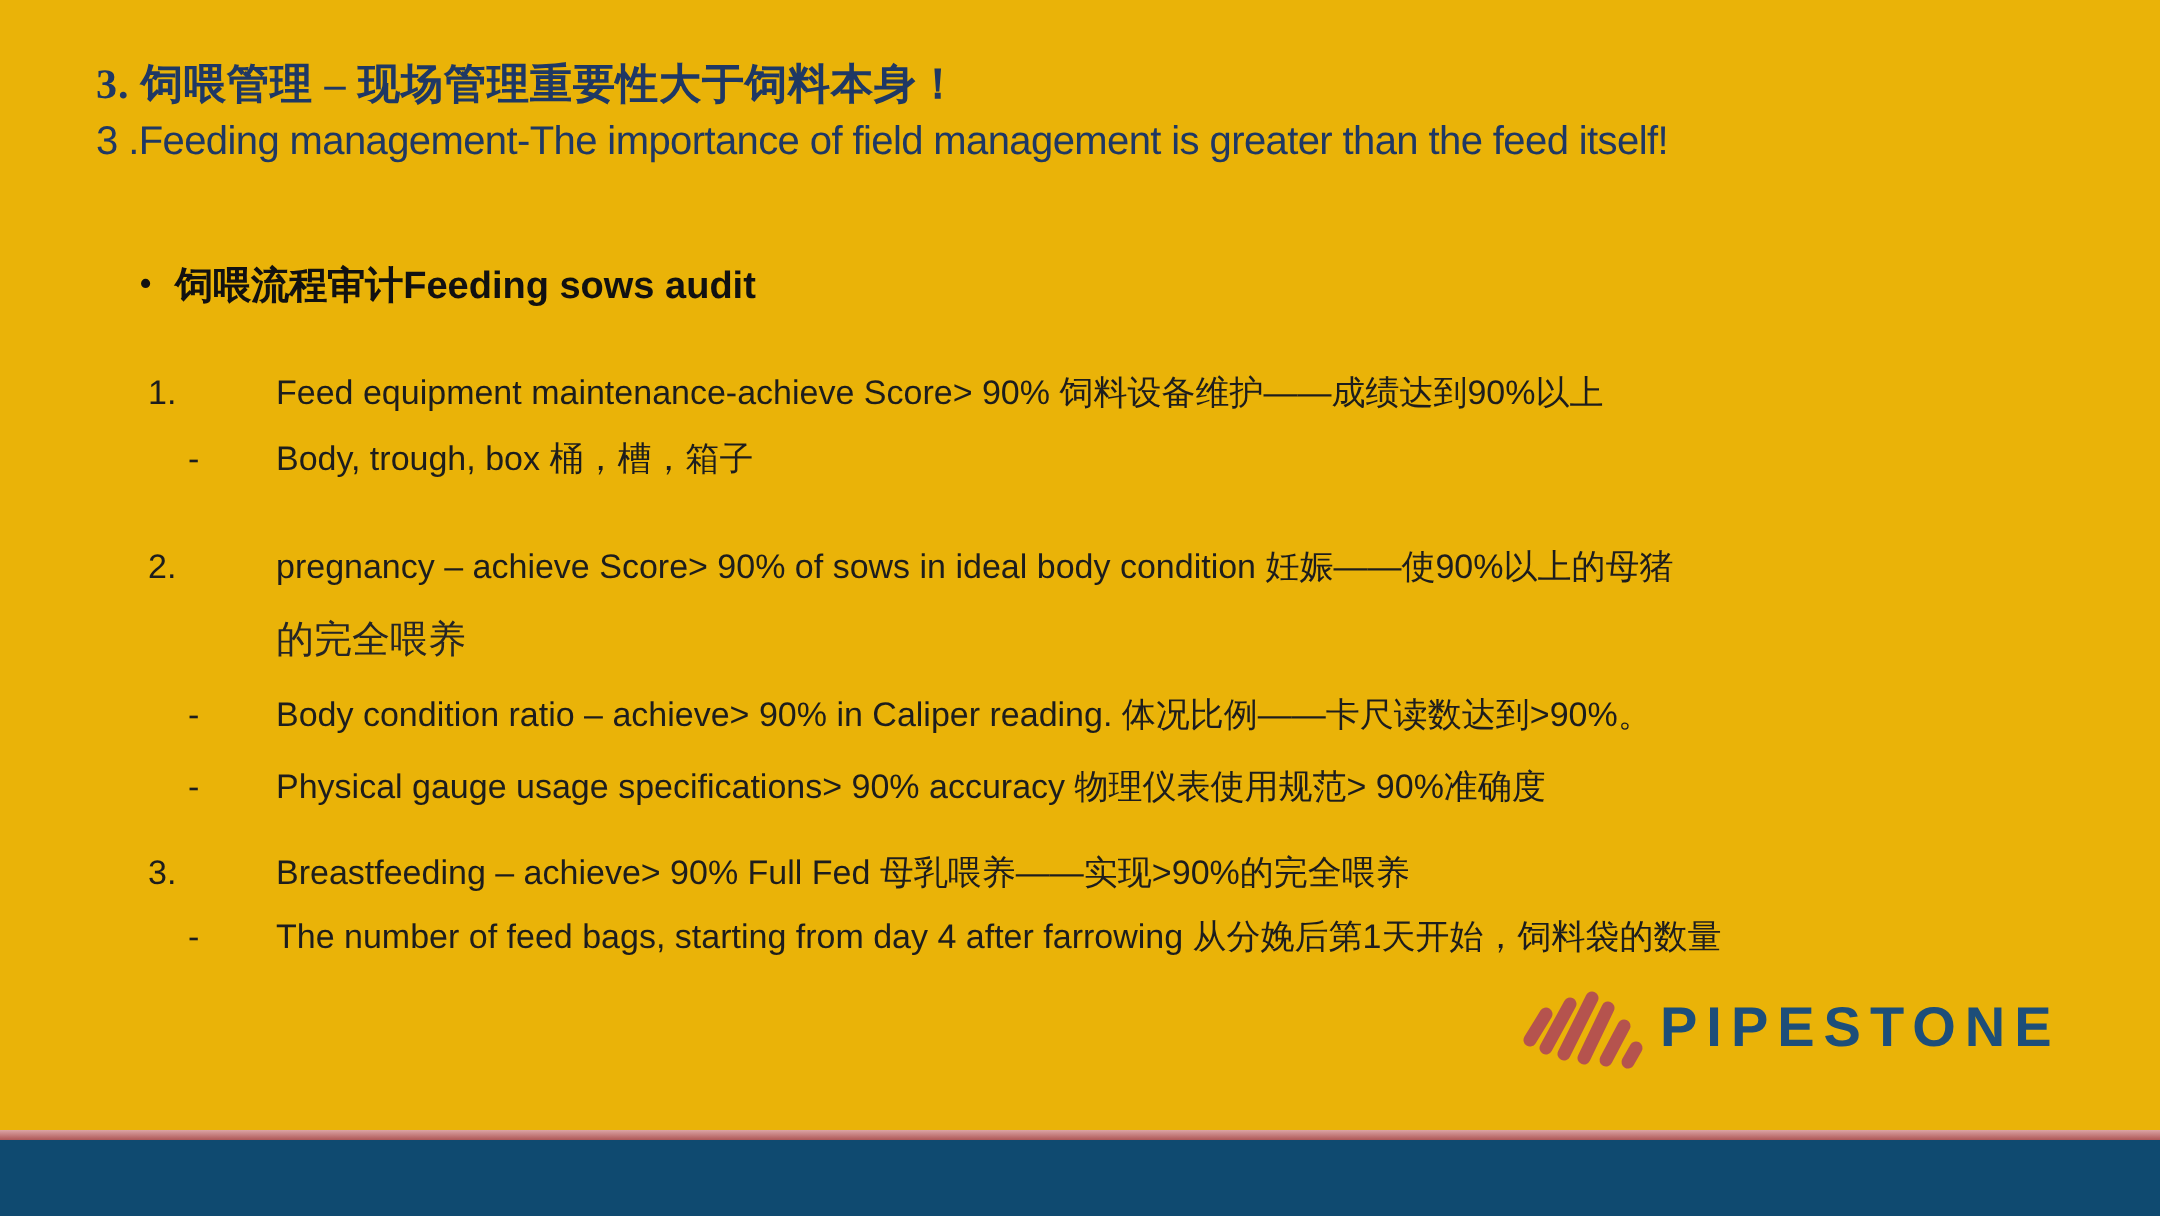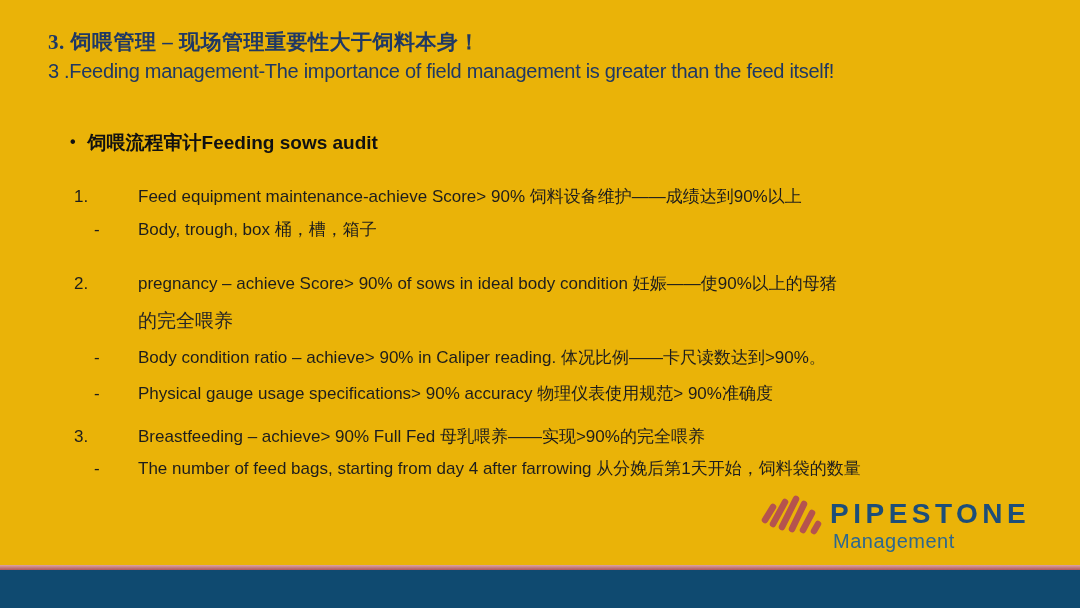--- a/index.html
+++ b/index.html
@@ -119,19 +119,18 @@
       <g stroke="#B5534E" stroke-width="6.5" stroke-linecap="round" fill="none">
         <line x1="7" y1="25" x2="15" y2="12"></line>
         <line x1="15" y1="29" x2="27" y2="7"></line>
         <line x1="24" y1="32" x2="38" y2="4"></line>
         <line x1="34" y1="34" x2="46" y2="9"></line>
         <line x1="45" y1="35" x2="54" y2="18"></line>
         <line x1="56" y1="36" x2="60" y2="29"></line>
       </g>
     </svg>
     <div class="logo-name">PIPESTONE</div>
-    <div class="logo-sub">Management</div>
   </div>
 
   <div class="accent-line"></div>
   <div class="navy-bar"></div>
 
 </div>
 
 </body></html>

